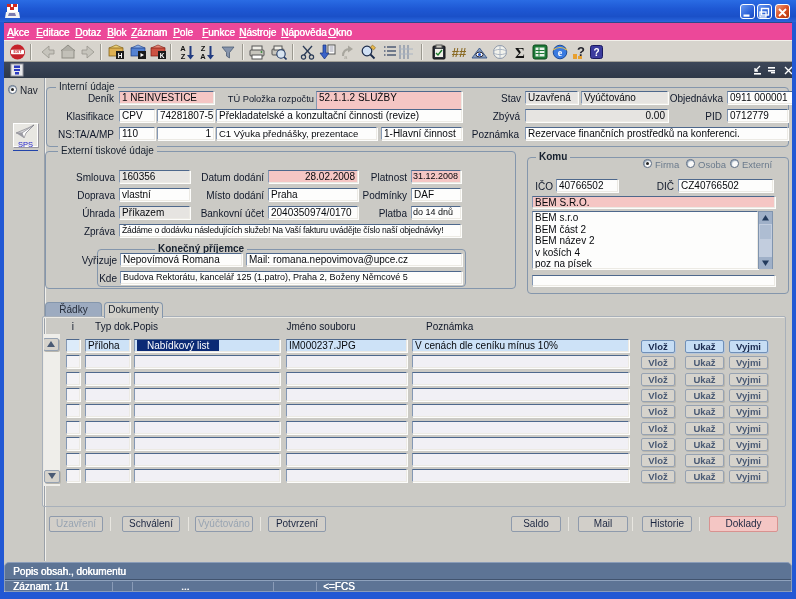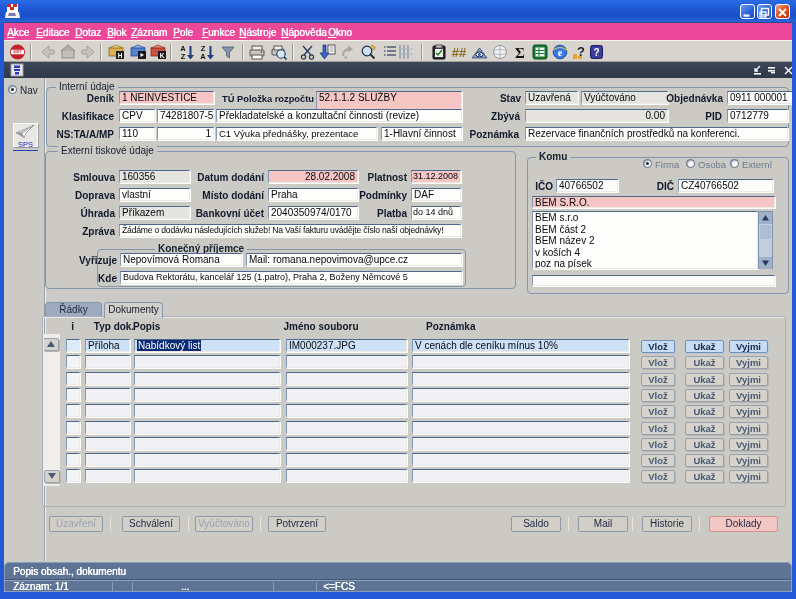--- a/index.html
+++ b/index.html
@@ -14,30 +14,30 @@
 .mi{position:absolute;top:4px;color:#fff;font-size:10px;text-shadow:0.4px 0 0 #fff}
 #toolbar{position:absolute;left:0;top:40px;width:796px;height:22px;background:#d7d4cd;border-top:1px solid #f2f0ea;border-bottom:1px solid #a2a098}
 .tbi{position:absolute}
 .tsep{position:absolute;top:3px;width:2px;height:16px;border-left:1px solid #9a988f;border-right:1px solid #f2f0ea}
 #innertitle{position:absolute;left:4px;top:62px;width:788px;height:16px;background:linear-gradient(180deg,#3d4759 0%,#2e3848 100%);color:#fff}
 #innertitle .t{position:absolute;left:22px;top:2.5px;font-size:10px;text-shadow:0.4px 0 0 #fff}
 #client{position:absolute;left:4px;top:78px;width:788px;height:483px;background:#cbcac5}
 #sidebar-div{position:absolute;left:44px;top:78px;width:2px;height:483px;border-left:1px solid #9aa0a8;border-right:1px solid #f0efeb}
 .fieldset{position:absolute;border:1px solid #8496ac;border-radius:4px}
 .legend{position:absolute;top:-6px;background:#cbcac5;padding:0 3px;font-size:10px;color:#16202e}
-.lb{position:absolute;font-size:10px;font-weight:bold;color:#10182a;text-align:right;white-space:nowrap}
+.lb{position:absolute;font-size:10px;font-weight:normal;color:#10182a;text-align:right;white-space:nowrap}
 .fld{position:absolute;font-size:10px;color:#06080c;border:1px solid;border-color:#4e688c #eceae4 #eceae4 #8498b4;padding:0 2px;line-height:11px;white-space:nowrap;overflow:hidden;box-shadow:1px 1px 0 #fdfdfb}
 .wf{background:#fdfdfc}
 .gf{background:#e6e4e1}
 .pf{background:#f5c6c4}
 .rowf{background:#f1f0f5}
 .rowhl{background:#cde2f7}
 .cb{background:#f4f3f6}
 .cbhl{background:#dcebfa}
-.sel{background:#0b2a75;color:#fff;padding:0 1px}
+.sel{background:#0b2a75;color:#fff;padding:0 10px}
 .rbtn{position:absolute;height:13px;font-size:9.5px;font-weight:bold;text-align:center;line-height:12px;border-radius:2px}
 .btng{background:#d6d3cc;border:1px solid #96a2b2;color:#4a5a74;box-shadow:1px 1px 0 #b8b6ae}
 .btnhl{background:#c6ddf4;border:1px solid #7090b8;color:#1a2a4e;box-shadow:1px 1px 0 #b8c6d8}
 .bbtn{position:absolute;top:516px;height:16px;background:#d2cfc9;border:1px solid #8e9aac;font-size:10px;color:#1c2640;text-align:center;line-height:14px;border-radius:2px}
 .bbtn.dis{color:#98a4b2}
 .bsep{position:absolute;top:517px;width:1px;height:14px;background:#8e98a8;border-right:1px solid #e8e6e0}
 #statusbar{position:absolute;left:4px;top:562px;width:788px;height:30px;background:#5d7495;border-radius:5px 5px 2px 2px;border:1px solid #8a9cb8;color:#fff;font-size:10px;text-shadow:0.4px 0 0 #fff}
 .ssep{position:absolute;width:1px;height:10px;background:#3a4c66;border-right:1px solid #8a9cb8}
 #winborder{position:absolute;left:0;top:22px;width:796px;height:577px;border-left:4px solid #2258d4;border-right:4px solid #2258d4;border-bottom:7px solid #2258d4;pointer-events:none}
 .tabsel{position:absolute;top:302px;height:15px;border:1px solid #8496ac;border-bottom:none;border-radius:4px 4px 0 0;font-size:10px;text-align:center;line-height:14px}

